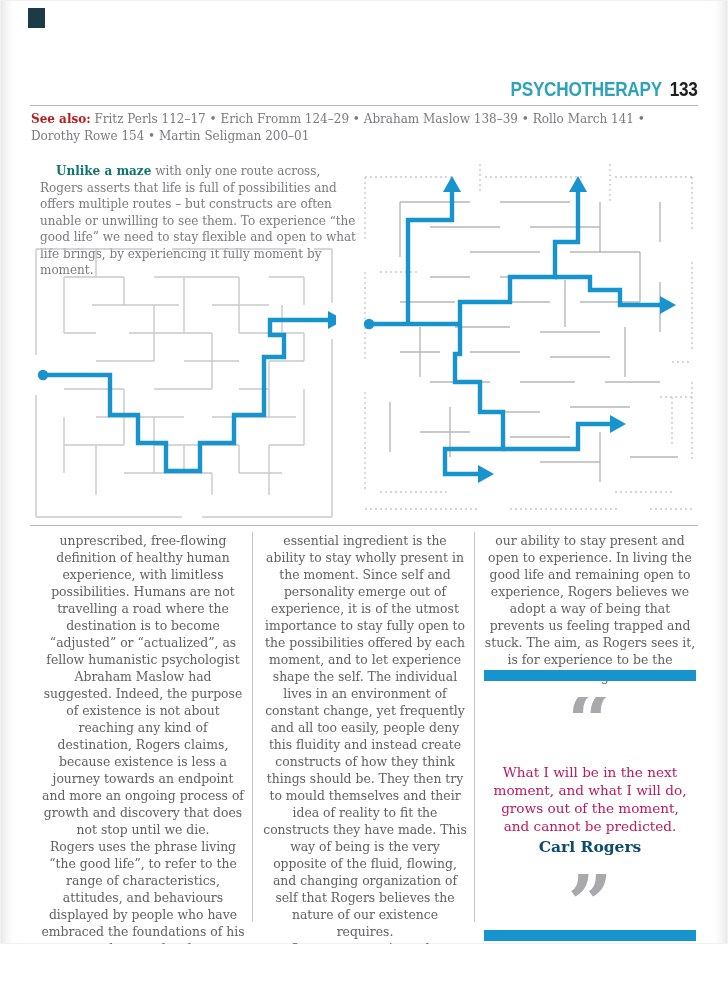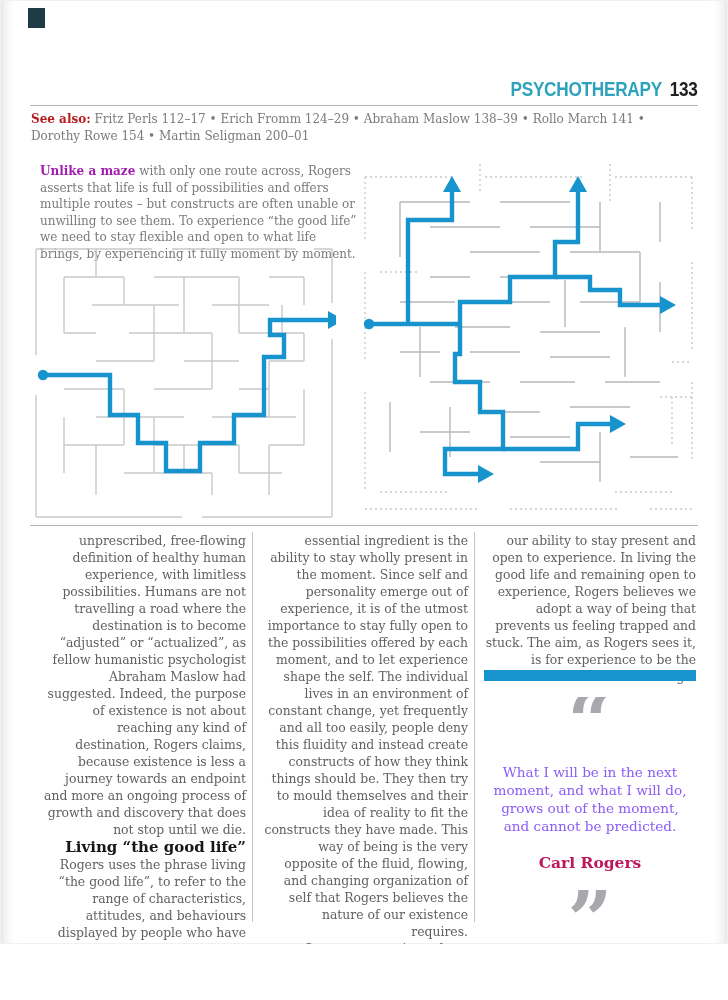--- a/index.html
+++ b/index.html
@@ -20,50 +20,50 @@
   .rule{position:absolute;left:30px;right:30px;height:0;border-top:1px solid #b4b5b6;}
   .rule.head{top:105px;}
   .rule.mid{top:525px;}
   
   .seealso{position:absolute;left:31px;top:111px;width:645px;
     font-size:12px;line-height:17px;color:var(--caption-gray);}
   .seealso .lbl{font-weight:700;color:#b91c1c;}
   
   .caption{position:absolute;left:40px;top:163px;width:322px;
     font-size:12px;line-height:16.5px;color:var(--caption-gray);}
-  .caption .lead{font-weight:700;color:#a21caf;}
+  .caption .lead{font-weight:700;color:#0f766e;margin-left:16px;}
   
   .maze-left{position:absolute;left:34px;top:247px;}
   .maze-right{position:absolute;left:360px;top:162px;}
   .maze-wall{stroke:var(--wall-gray);stroke-width:1.4;fill:none;}
   .maze-wall.solid2{stroke:var(--wall-gray-dark);}
   .maze-wall.dashed{stroke:var(--wall-gray);stroke-dasharray:2 3;}
   .maze-path{stroke:var(--accent-blue);stroke-width:4.4;fill:none;}
   .maze-node{fill:var(--accent-blue);}
   
-  .col{position:absolute;font-size:12.4px;line-height:17px;color:var(--text-gray);text-align:right;}
+  .col{position:absolute;font-size:12.4px;line-height:17px;color:var(--text-gray);text-align:center;}
   .col p{margin:0;}
   .col .indent{text-indent:14px;}
   .col1{left:40px;top:532px;width:206px;}
   .col2{left:262px;top:532px;width:206px;}
   .col3{left:484px;top:532px;width:212px;}
   .colrule{position:absolute;top:532px;height:390px;width:0;border-left:1px solid #c3c4c5;}
   .colrule.r1{left:252px;}
   .colrule.r2{left:474px;}
   .subhead{font-family:"DejaVu Serif", serif;font-weight:700;color:#171717;
     font-size:15px;line-height:18px;margin:9px 0 2px 0;}
   
   .quoteblock{position:absolute;left:484px;top:670px;width:212px;text-align:center;}
   .qbar{height:11px;background:var(--accent-blue);}
   .bigquote{display:block;font-family:"DejaVu Serif", serif;font-weight:700;
     font-size:78px;color:var(--quote-gray);line-height:50px;height:52px;overflow:hidden;}
   .bigquote.open{margin-top:16px;}
   .bigquote.close{margin-top:6px;margin-bottom:10px;height:58px;line-height:84px;}
-  .qtext{font-size:13.6px;line-height:18px;color:#8b5cf6;margin:14px 4px 18px 4px;}
-  .qattr{font-size:15.5px;font-weight:700;color:#be185d;margin-top:2px;}
+  .qtext{font-size:13.6px;line-height:18px;color:#be185d;margin:14px 4px 2px 4px;}
+  .qattr{font-size:15.5px;font-weight:700;color:#0c4a6e;margin-top:2px;}
   
   .bottom-bar{position:absolute;left:287px;top:975px;width:166px;height:13px;background:var(--accent-blue);}
 </style>
 </head>
 <body>
 
 <div class="page">
 
   <div class="corner-mark"></div>
 
@@ -114,21 +114,20 @@
       <polygon class="maze-node" points="316,143 300,134 300,152"></polygon>
       <polygon class="maze-node" points="266,262 250,253 250,271"></polygon>
       <polygon class="maze-node" points="134,312 118,303 118,321"></polygon>
     </g>
   </svg>
 
   <div class="rule mid"></div>
 
   <div class="col col1">
     <p>unprescribed, free-flowing definition of healthy human experience, with limitless possibilities. Humans are not travelling a road where the destination is to become “adjusted” or “actualized”, as fellow humanistic psychologist Abraham Maslow had suggested. Indeed, the purpose of existence is not about reaching any kind of destination, Rogers claims, because existence is less a journey towards an endpoint and more an ongoing process of growth and discovery that does not stop until we die.</p>
-    <p class="subhead">Living “the good life”</p>
     <p>Rogers uses the phrase living “the good life”, to refer to the range of characteristics, attitudes, and behaviours displayed by people who have embraced the foundations of his approach – people who are “fully in the stream of life”. One</p>
   </div>
   <div class="colrule r1"></div>
 
   <div class="col col2">
     <p>essential ingredient is the ability to stay wholly present in the moment. Since self and personality emerge out of experience, it is of the utmost importance to stay fully open to the possibilities offered by each moment, and to let experience shape the self. The individual lives in an environment of constant change, yet frequently and all too easily, people deny this fluidity and instead create constructs of how they think things should be. They then try to mould themselves and their idea of reality to fit the constructs they have made. This way of being is the very opposite of the fluid, flowing, and changing organization of self that Rogers believes the nature of our existence requires.</p>
     <p class="indent">Our preconceptions about how the world is, or should be, and our own role within it, define the limits of our world and reduce</p>
   </div>
   <div class="colrule r2"></div>
 

